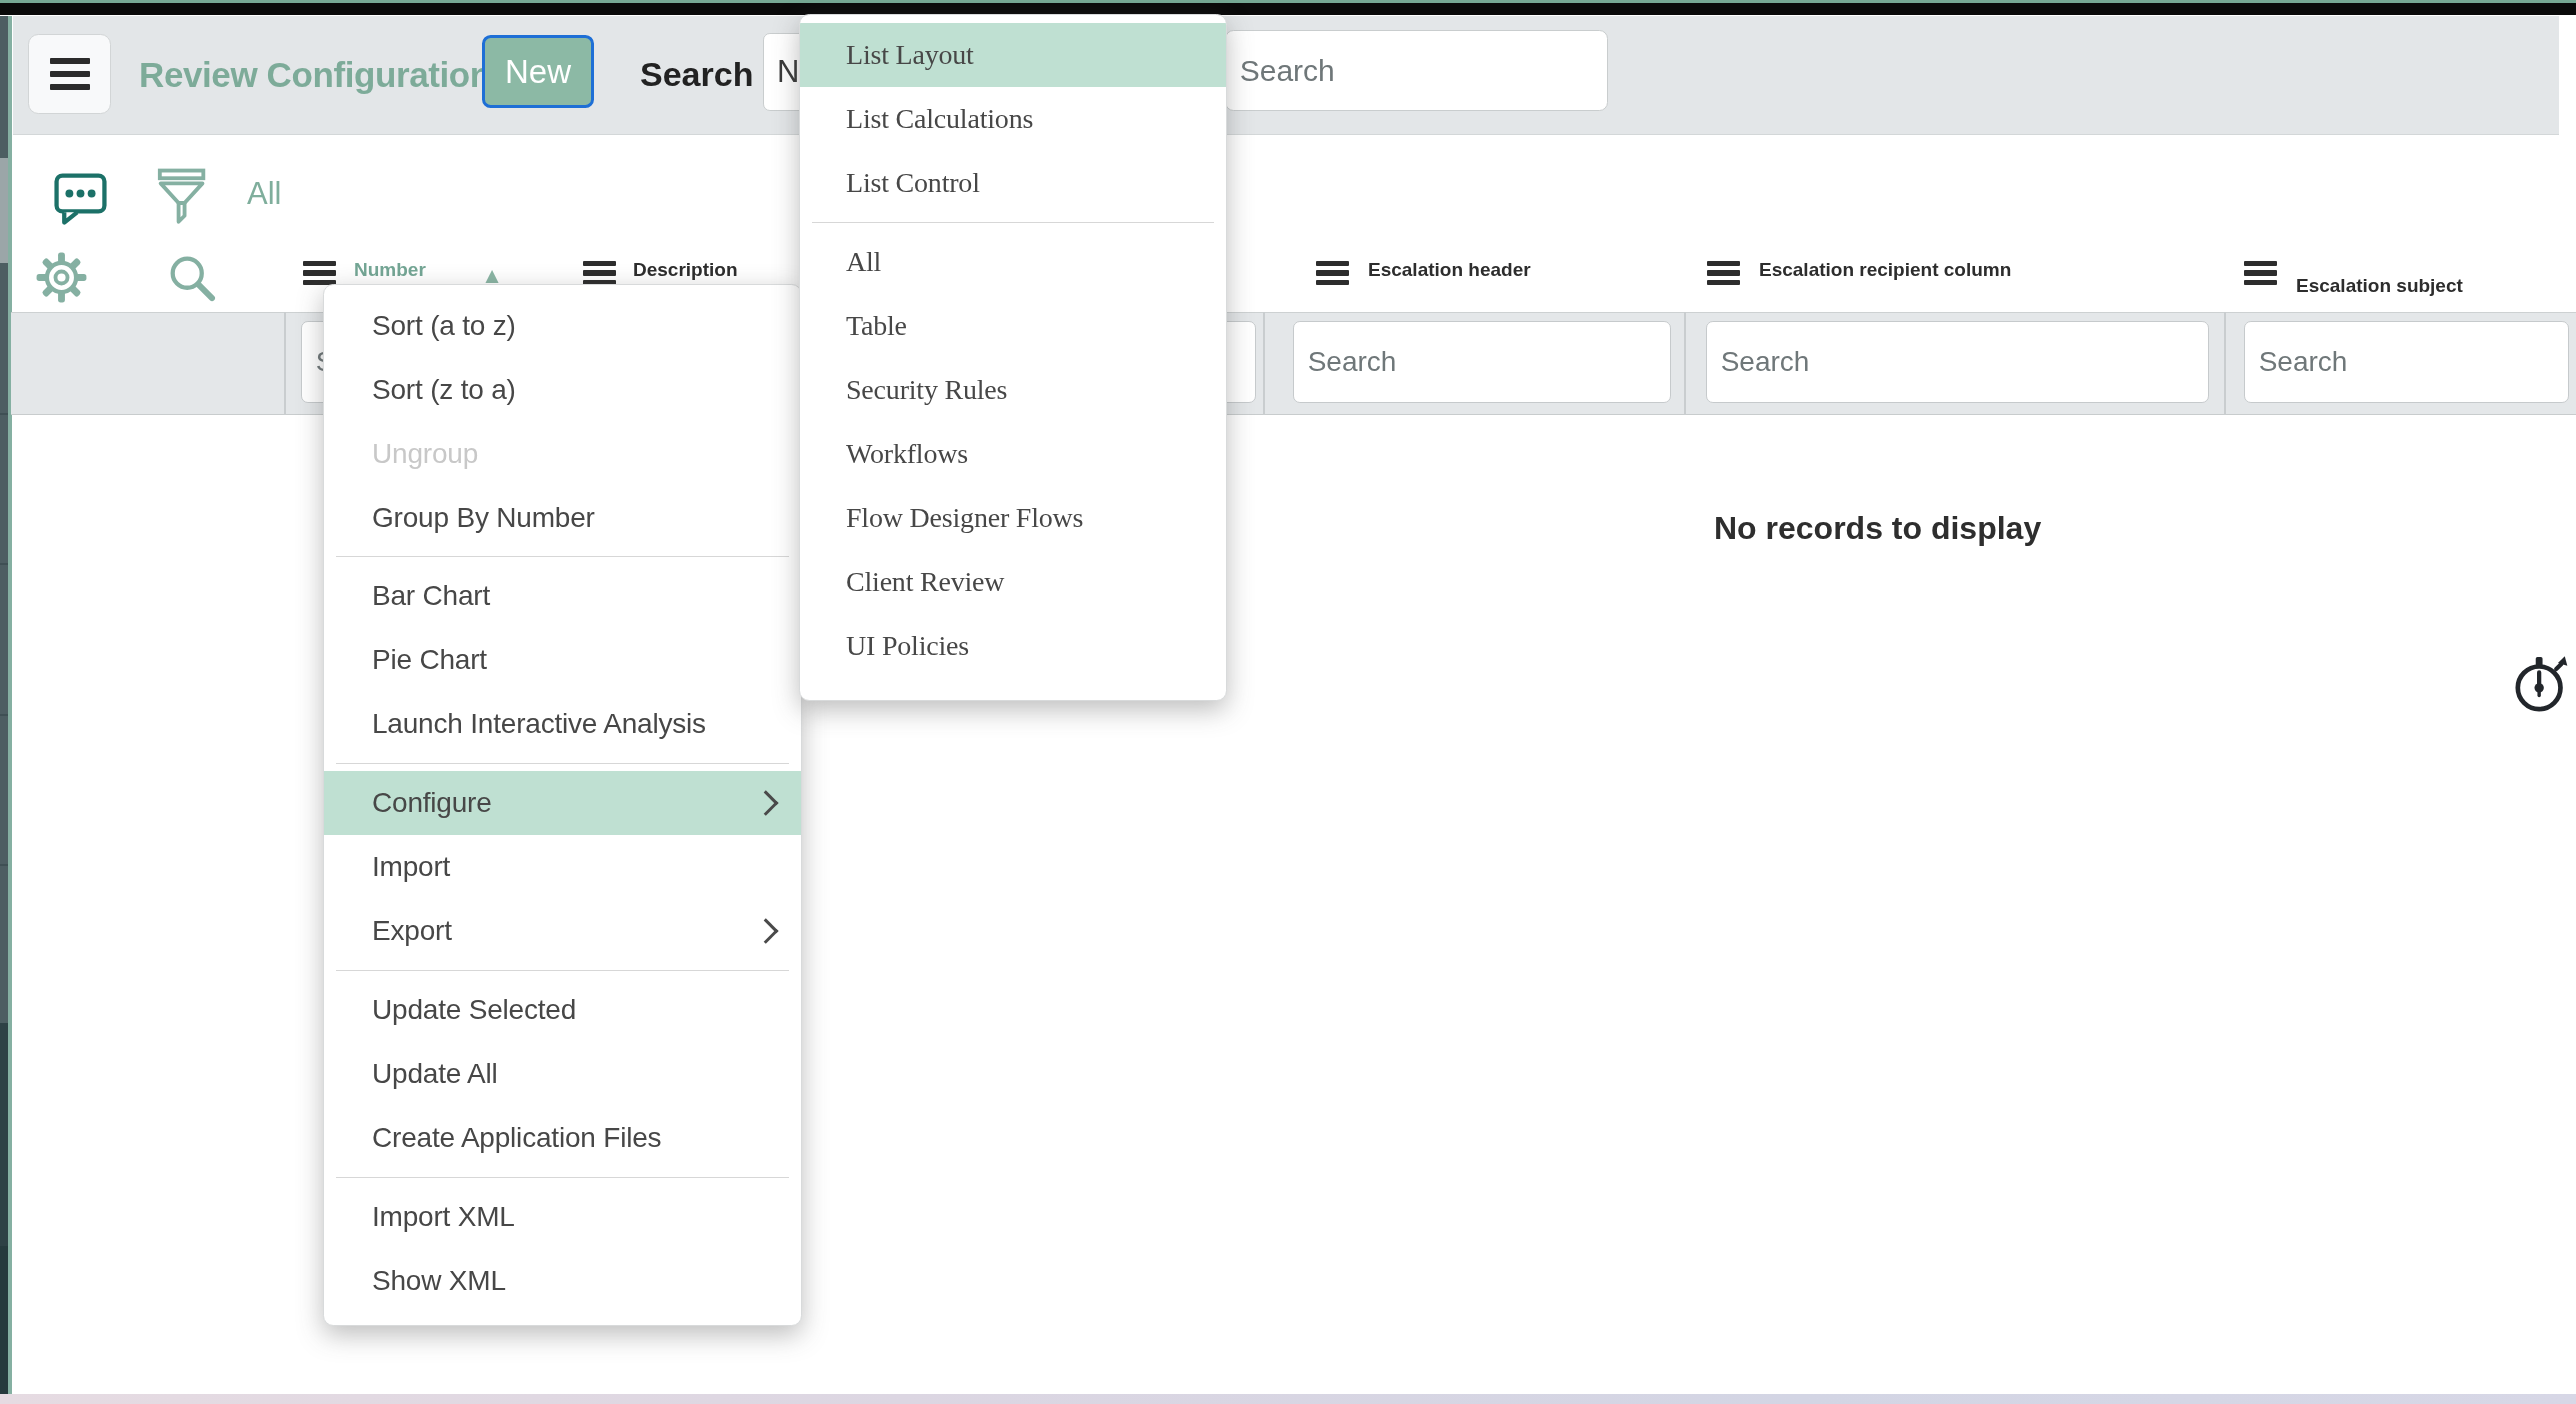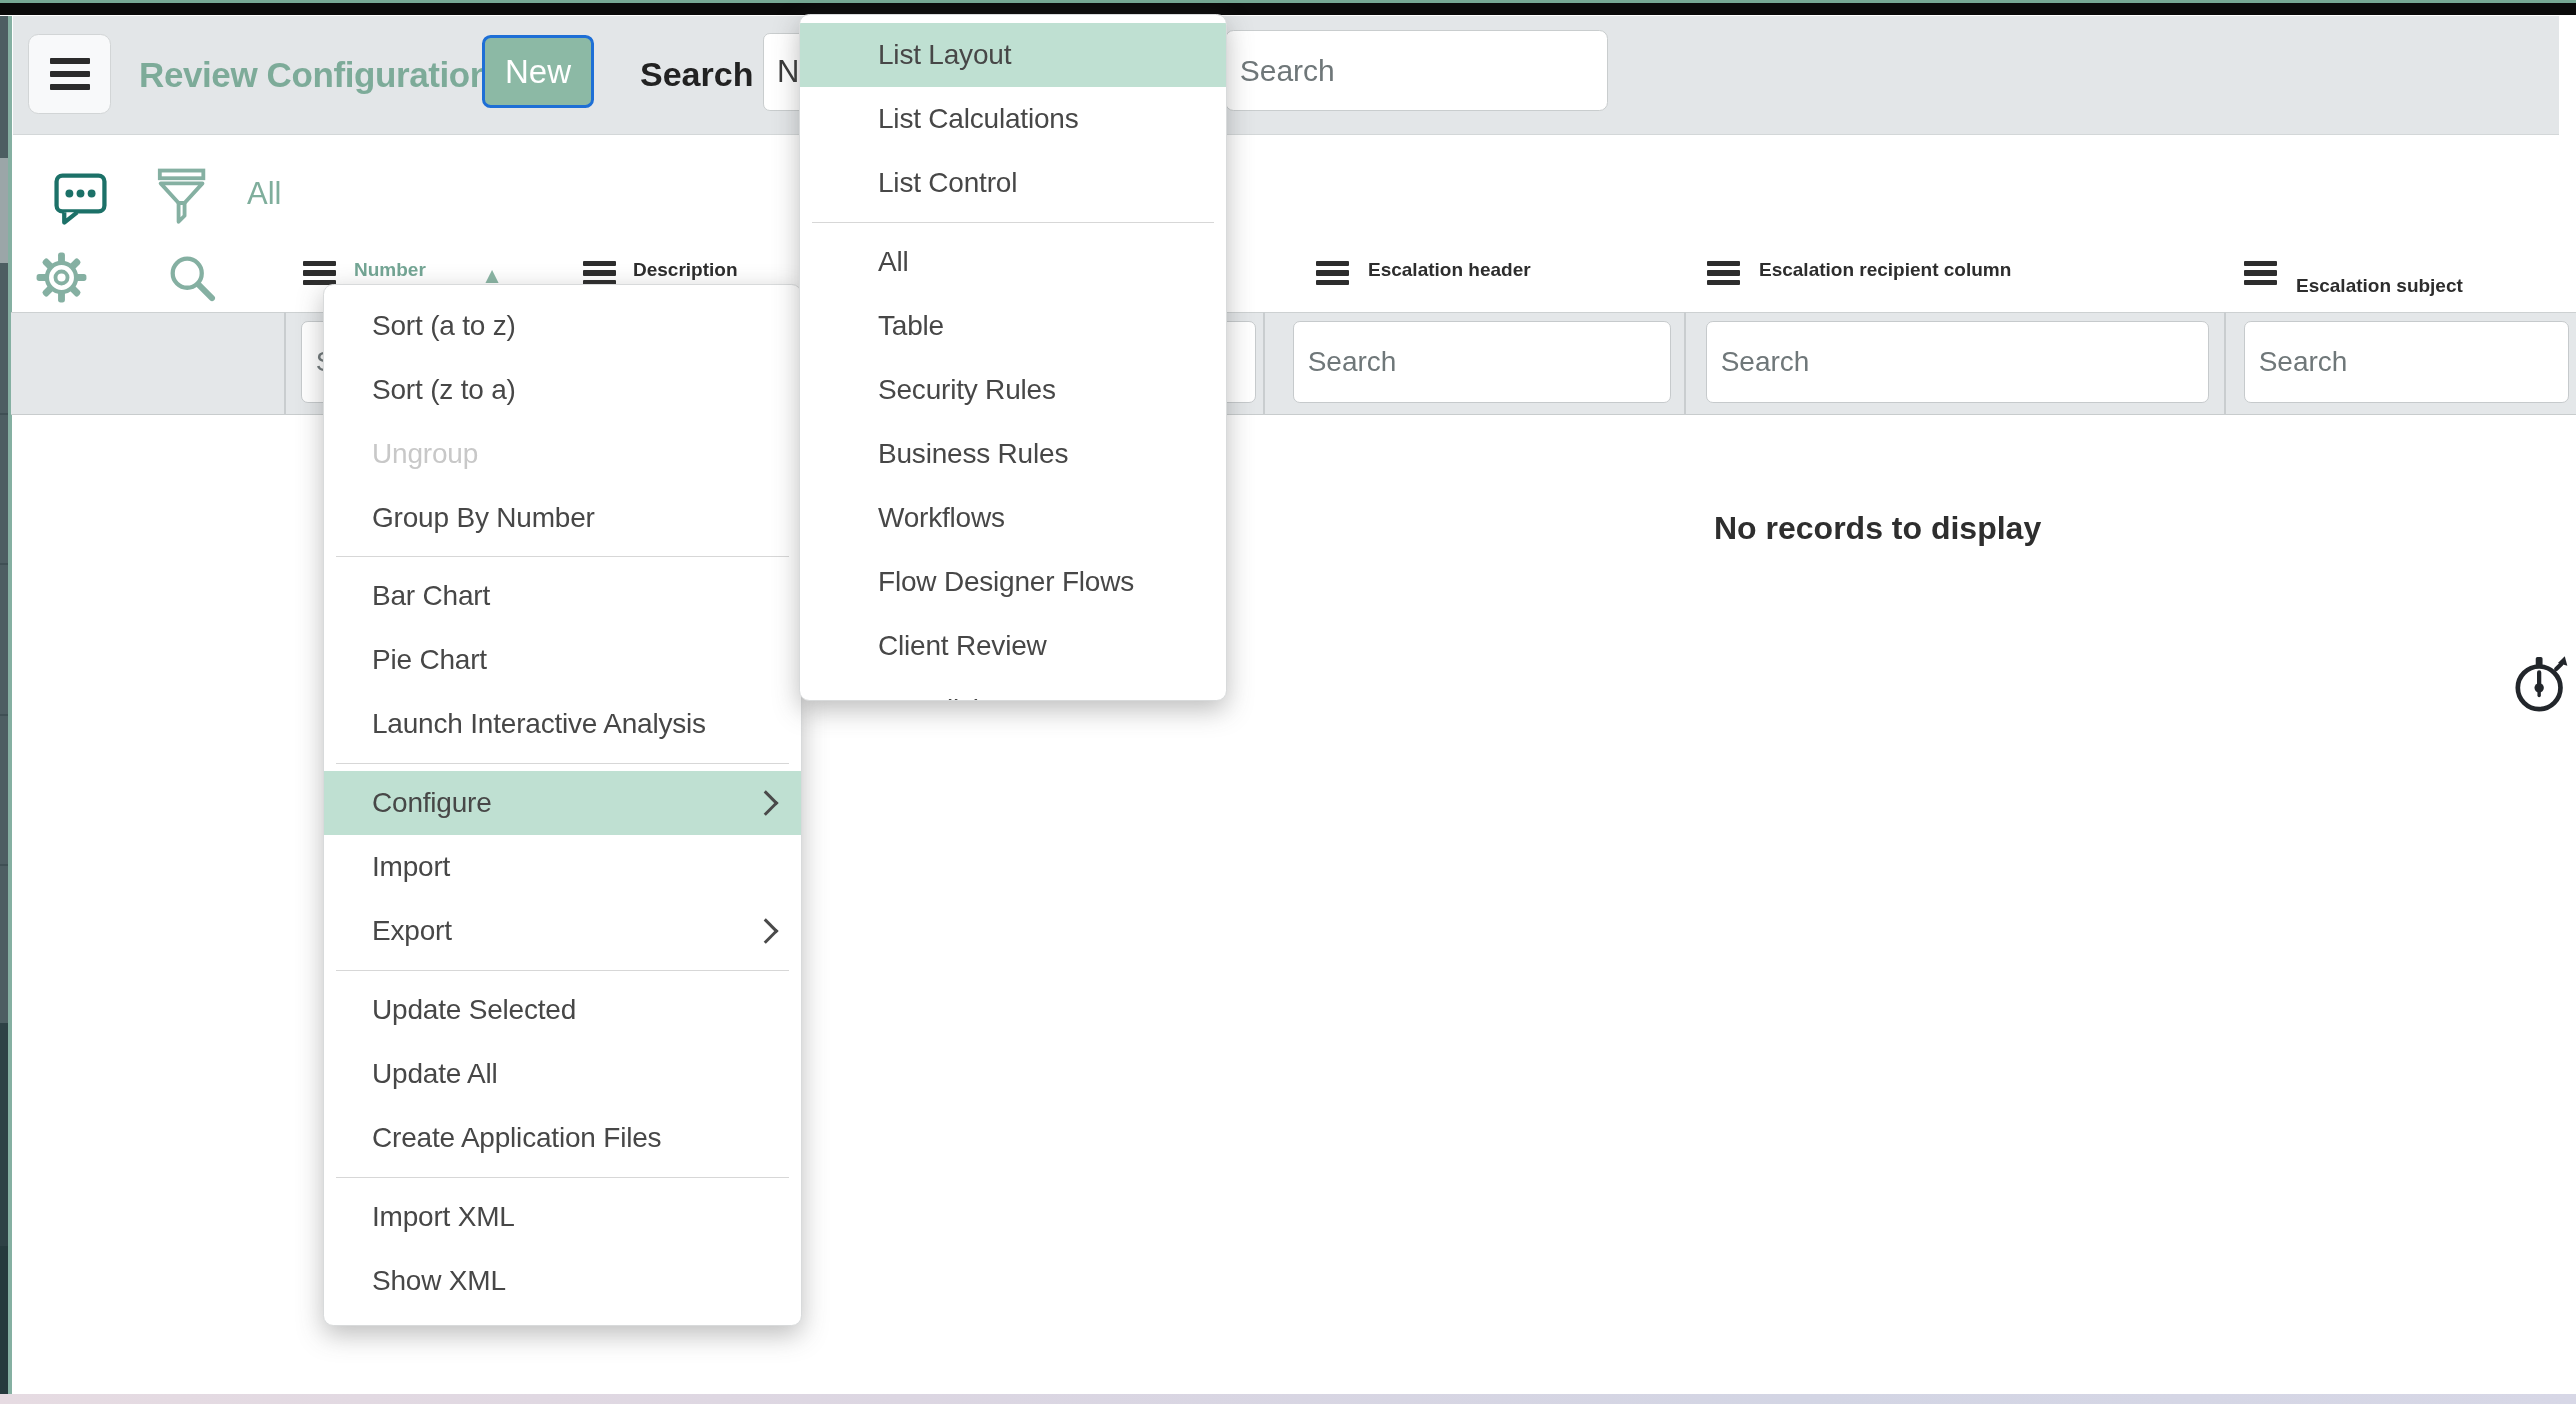--- a/index.html
+++ b/index.html
@@ -53,21 +53,21 @@
   .menu{background:#ffffff;border:0.9px solid #d8dadb;border-radius:10.3px;box-shadow:0 8.6px 26px rgba(70,70,70,.35);
         padding:8.6px 0 12px 0;box-sizing:border-box;}
   .mi{height:64px;display:flex;align-items:center;justify-content:space-between;padding:0 26px 0 48px;
       font-size:28px;color:#474747;letter-spacing:-0.2px;cursor:pointer;white-space:nowrap;}
   .mi.disabled{color:#c8c8c8;cursor:default;align-items:center;}
   .mi.hl{background:#bfe0d2;}
   .mdiv{border:none;border-top:1.7px solid #d7d7d7;margin:6.9px 12px;}
   .chev{width:14.6px;height:14.6px;border-top:3.4px solid #4a4a4a;border-right:3.4px solid #4a4a4a;transform:rotate(45deg);flex:0 0 auto;}
   .ctx-menu{left:323px;top:284px;width:479px;}
   .sub-menu{left:799px;top:13.7px;width:428px;height:687px;overflow:hidden;padding-bottom:0;}
-  .sub-menu .mi{padding-left:78px;}
+  .sub-menu .mi{padding-left:46px;font-family:Liberation Serif, serif;}
 
   
   .bottom-strip{left:0;top:1394px;width:2576px;height:11.2px;
                 background:linear-gradient(90deg,#e6dbe2 0%,#dcd6e2 35%,#d3d5e4 70%,#d7d7e6 100%);}
 </style>
 </head>
 <body>
 
 <div class="canvas">
 
@@ -254,23 +254,20 @@
       <div class="mi">
         <span>All</span>
       </div>
       <div class="mi">
         <span>Table</span>
       </div>
       <div class="mi">
         <span>Security Rules</span>
       </div>
       <div class="mi">
-        <span>Business Rules</span>
-      </div>
-      <div class="mi">
         <span>Workflows</span>
       </div>
       <div class="mi">
         <span>Flow Designer Flows</span>
       </div>
       <div class="mi">
         <span>Client Review</span>
       </div>
       <div class="mi">
         <span>UI Policies</span>

